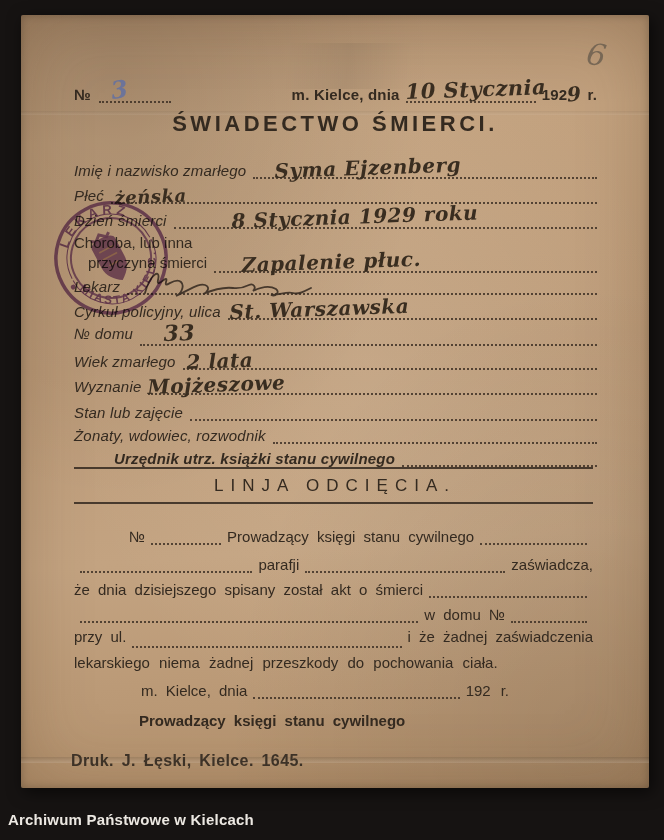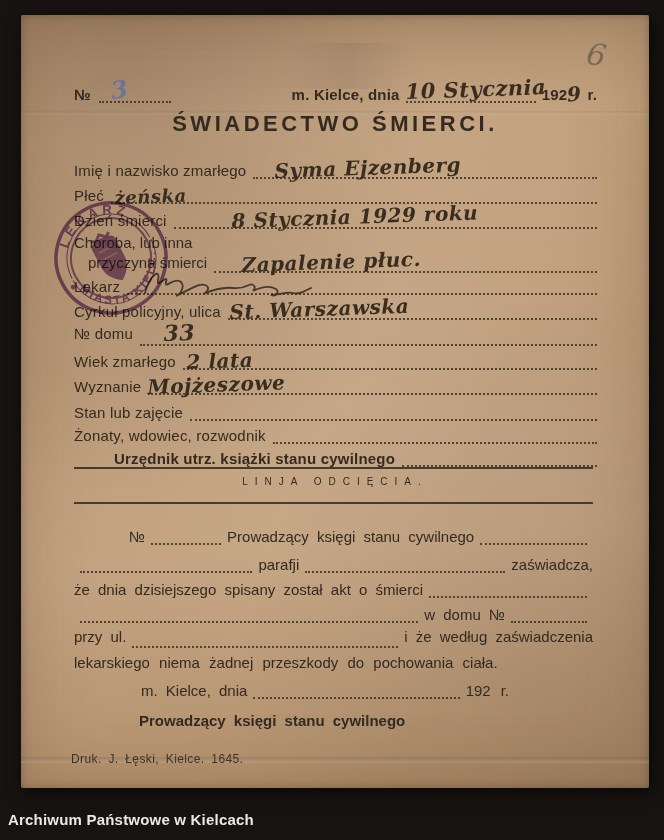--- a/index.html
+++ b/index.html
@@ -20,38 +20,38 @@
     box-shadow: inset 0 0 70px rgba(85,58,30,.28), inset 0 0 8px rgba(0,0,0,.25), 3px 4px 16px rgba(0,0,0,.6);
     color:#342a20;
   }
   .crease{position:absolute;left:0;right:0;pointer-events:none;}
   .crease.c1{top:742px;height:6px;background:linear-gradient(to bottom,rgba(0,0,0,.10),rgba(255,255,255,.12));}
   .crease.c2{top:28px;height:46px;background:linear-gradient(97deg,transparent 42%,rgba(0,0,0,.06) 52%,transparent 62%);}
   .crease.c3{top:96px;height:4px;background:linear-gradient(to bottom,rgba(0,0,0,.05),rgba(255,255,255,.07));}
 
   
   .row{position:absolute;left:53px;right:52px;display:flex;align-items:flex-end;height:24px;font-size:15px;letter-spacing:.2px;}
-  .lbl{white-space:nowrap;padding-right:7px;}
+  .lbl{white-space:nowrap;padding-right:7px;font-style:italic;}
   .lbl.bold{font-weight:700;}
   .dots{flex:1;position:relative;height:100%;border-bottom:2px dotted rgba(55,43,33,.8);}
   .dots.fix{flex:0 0 auto;}
   .hw{
     position:absolute;bottom:-6px;white-space:nowrap;
     font-family:"DejaVu Serif",serif;font-style:italic;font-weight:700;
     font-size:20px;color:#392d20;letter-spacing:.5px;
     transform:rotate(-2deg);transform-origin:left bottom;
   }
   .hw.blue{color:#5f6fa5;font-size:24px;transform:rotate(-8deg);opacity:.8;}
   .rule{position:absolute;left:53px;right:56px;border-top:2px solid rgba(50,40,30,.85);}
   .title{position:absolute;left:0;right:0;text-align:center;font-weight:700;font-size:22px;letter-spacing:3.5px;}
-  .cut{position:absolute;left:0;right:0;text-align:center;font-size:10px;letter-spacing:7px;}
+  .cut{position:absolute;left:0;right:0;text-align:center;font-size:17px;letter-spacing:7px;}
   .lrow{position:absolute;left:53px;right:56px;display:flex;align-items:flex-end;height:22px;font-size:15px;word-spacing:4px;}
   .lrow .dots{margin:0 6px;}
   .ltxt{white-space:nowrap;}
-  .imprint{position:absolute;left:50px;top:737px;font-size:12px;font-weight:400;letter-spacing:.4px;word-spacing:3px;color:#3d3227;text-align:center;}
+  .imprint{position:absolute;left:50px;top:737px;font-size:16px;font-weight:700;letter-spacing:.4px;word-spacing:3px;color:#3d3227;text-align:center;}
   .corner-num{
     position:absolute;left:566px;top:22px;font-family:"DejaVu Serif",serif;font-style:italic;
     font-size:30px;color:#6e6050;transform:rotate(10deg);opacity:.85;
   }
   
   .row2{position:absolute;left:53px;right:52px;display:flex;align-items:flex-end;height:46px;font-size:15px;}
   .lbl2{white-space:nowrap;padding-right:7px;line-height:20px;}
   .lbl2 .ind{display:block;padding-left:14px;}
   
   .stamp{position:absolute;left:30px;top:183px;width:120px;height:120px;mix-blend-mode:multiply;opacity:.88;pointer-events:none;}
@@ -200,21 +200,21 @@
 
   <div class="lrow" style="top:586px;">
     <span class="dots" style="flex:2.4;"></span>
     <span class="ltxt">w domu №</span>
     <span class="dots fix" style="width:76px;"></span>
   </div>
 
   <div class="lrow" style="top:610px;align-items:center;">
     <span class="ltxt">przy ul.</span>
     <span class="dots"></span>
-    <span class="ltxt">i że według zaświadczenia</span>
+    <span class="ltxt">i że żadnej zaświadczenia</span>
   </div>
 
   <div class="lrow" style="top:634px;word-spacing:5px;">
     <span class="ltxt">lekarskiego niema żadnej przeszkody do pochowania ciała.</span>
   </div>
 
   <div class="lrow" style="top:662px;left:120px;right:140px;">
     <span class="ltxt">m. Kielce, dnia</span>
     <span class="dots"></span>
     <span class="ltxt">192</span>

